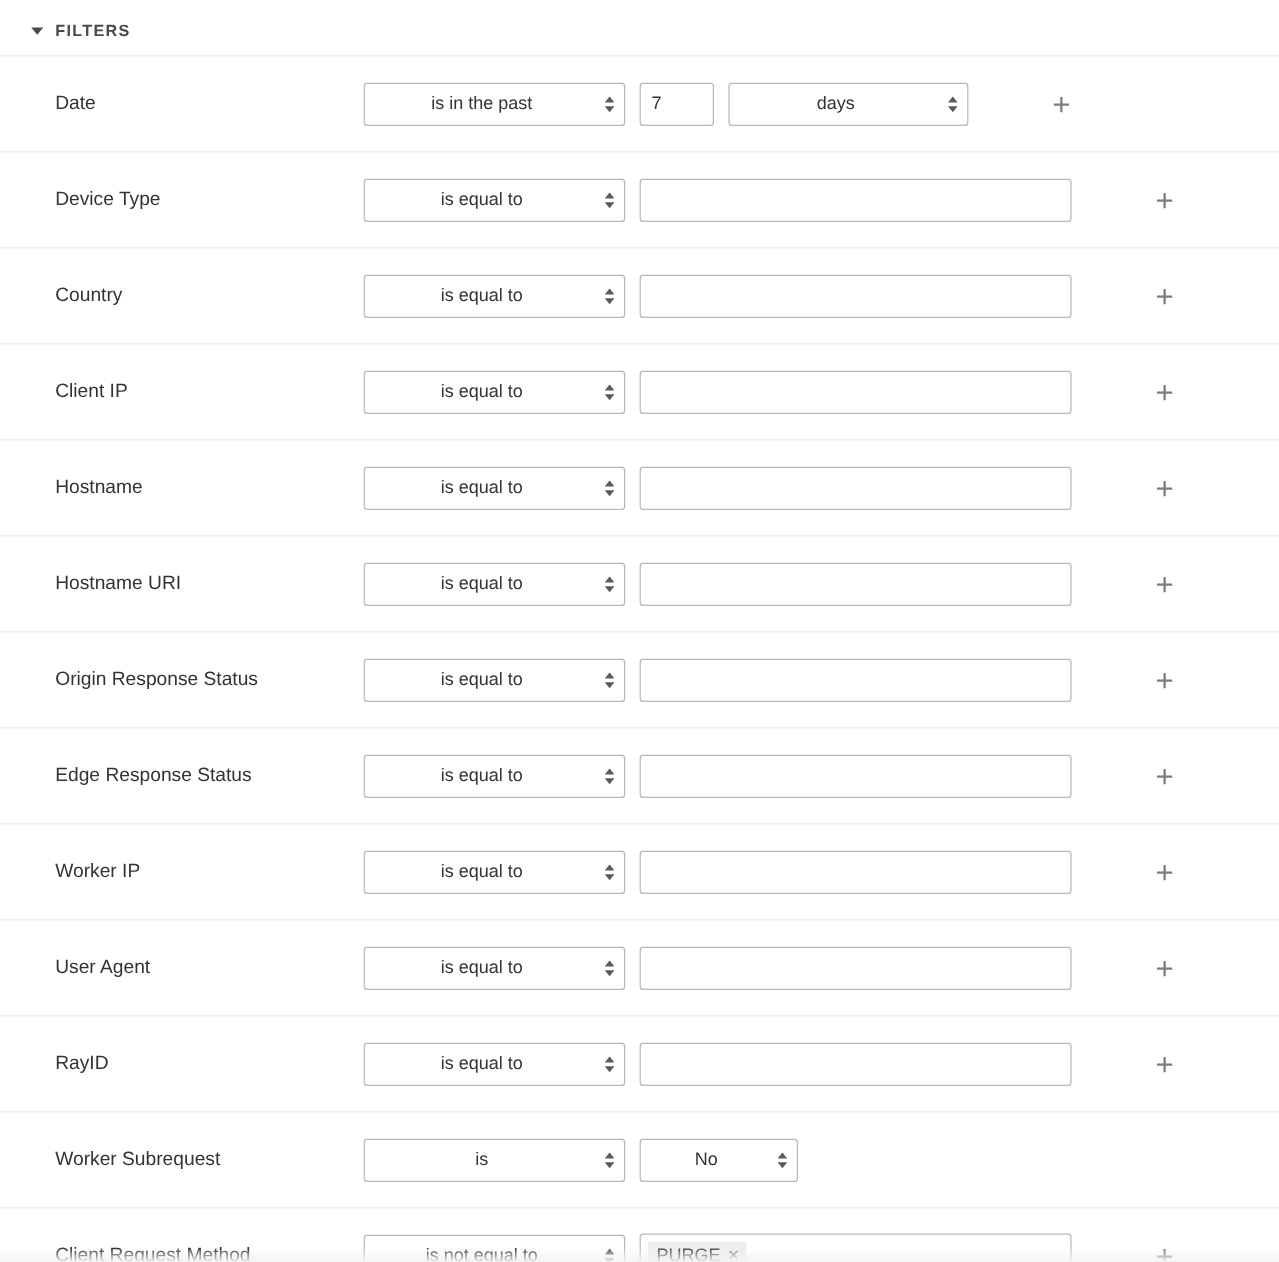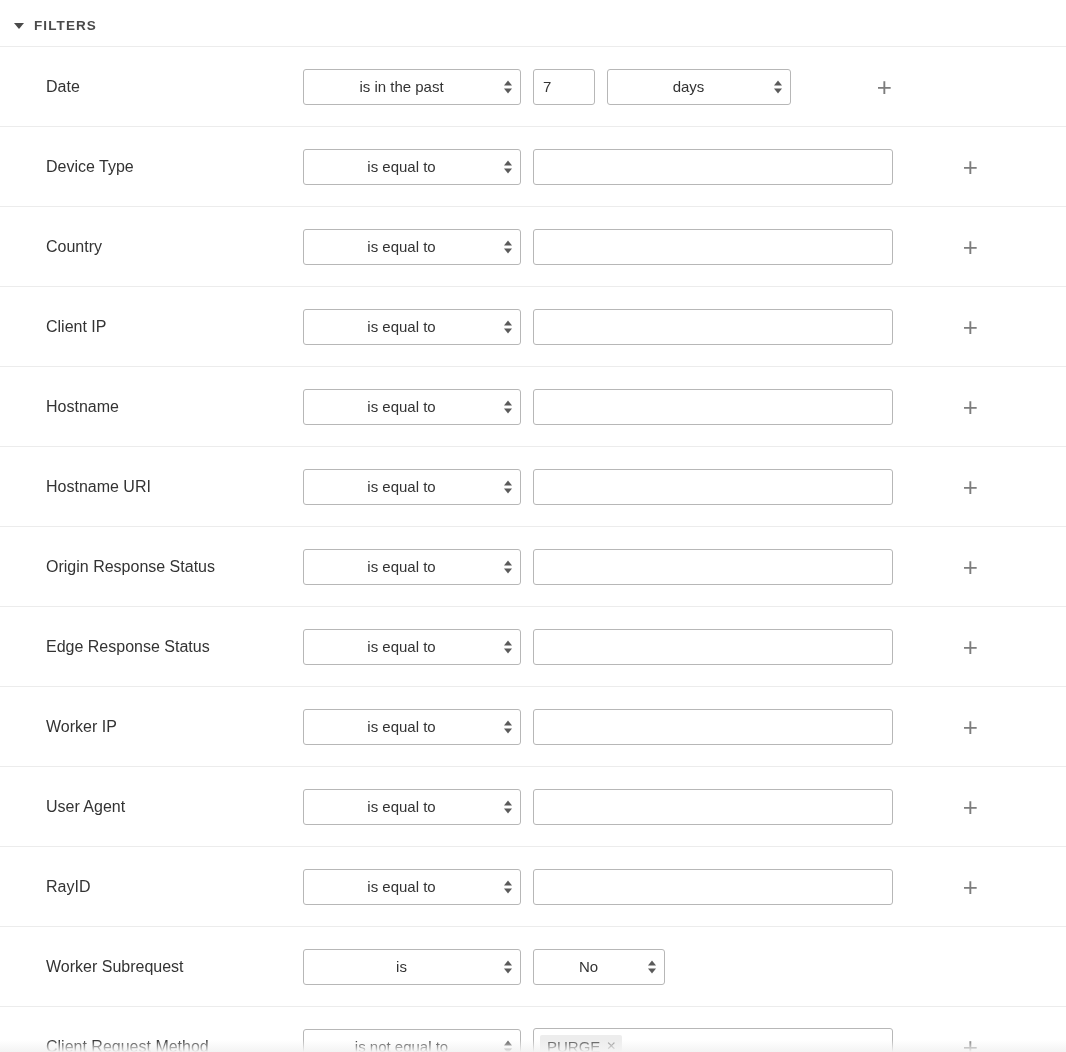--- a/index.html
+++ b/index.html
@@ -15,21 +15,21 @@
     height: 1052px;
     background: #ffffff;
     overflow: hidden;
   }
 
   
   .filters-header {
     display: flex;
     align-items: center;
     gap: 10px;
-    padding: 14px 0 10px 14px;
+    padding: 14px 0 10px 26px;
     height: 46px;
   }
   .caret {
     width: 0;
     height: 0;
     border-left: 5px solid transparent;
     border-right: 5px solid transparent;
     border-top: 6px solid #4a4a4a;
     display: inline-block;
     margin-top: 2px;
@@ -98,21 +98,21 @@
     display: block;
     width: 0;
     height: 0;
     border-left: 4px solid transparent;
     border-right: 4px solid transparent;
   }
   .spinner i.up { border-bottom: 5px solid #5a5a5a; }
   .spinner i.down { border-top: 5px solid #5a5a5a; }
 
   .op-select { width: 218px; }
-  .unit-select { width: 184px; }
+  .unit-select { width: 200px; }
   .bool-select { width: 132px; }
 
   input.ctl {
     border: 1px solid #b7b7b7;
     border-radius: 3px;
     background: #ffffff;
     font-family: "Liberation Sans", sans-serif;
     font-size: 15px;
     color: #333333;
     height: 36px;

